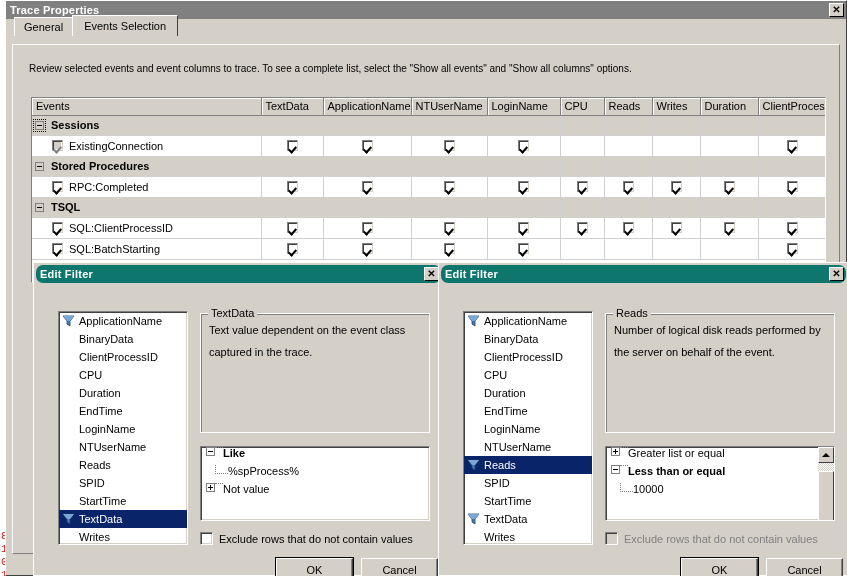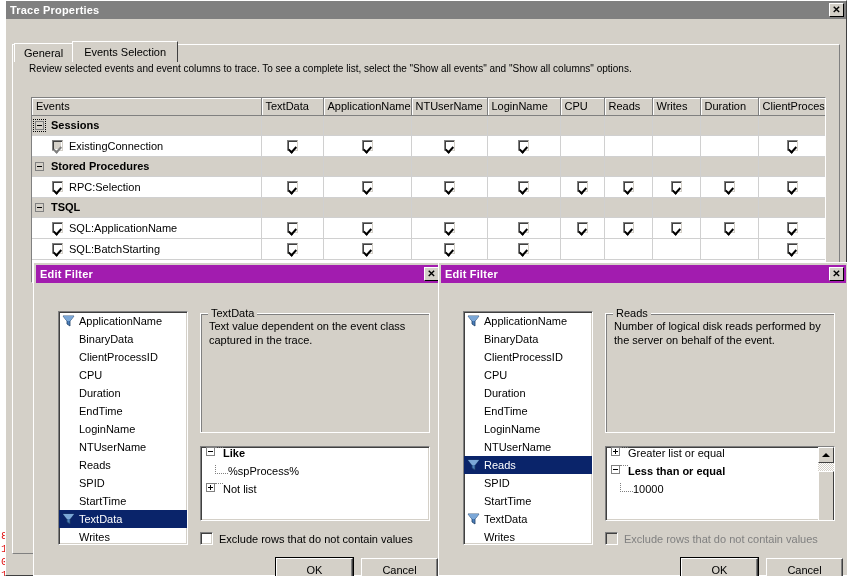--- a/index.html
+++ b/index.html
@@ -30,34 +30,34 @@
     background: #d4d0c8;
     border: 1px solid #ffffff;
     border-right-color: #404040; border-bottom-color: #404040;
   }
   .titlebar {
     height: 18px; display: flex; align-items: center;
     padding: 0 2px 0 4px;
     color: #ffffff; font-weight: bold; font-size: 11px;
   }
   .titlebar.inactive { background: #808080; }
-  .titlebar.active { background: #a21caf; }
+  .titlebar.active { background: #0f766e; border-radius: 7px; }
   .titlebar .t-title { flex: 1; letter-spacing: .2px; }
   .tb-btn {
     width: 15px; height: 14px; background: #d4d0c8;
     border: 1px solid #ffffff;
     border-right-color: #000; border-bottom-color: #000;
     display: flex; align-items: center; justify-content: center;
     color: #000; font-size: 10px; font-weight: bold;
     font-family: "Liberation Sans", sans-serif;
     line-height: 1; cursor: default;
   }
 
   
-  .tabstrip { position: absolute; left: 8px; top: 40px; height: 21px; display: flex; align-items: flex-end; }
+  .tabstrip { position: absolute; left: 8px; top: 14px; height: 21px; display: flex; align-items: flex-end; }
   .tab {
     height: 19px; padding: 0 9px; background: #d4d0c8;
     border: 1px solid #ffffff; border-bottom: none;
     border-right-color: #808080;
     display: flex; align-items: center; font-size: 11px; color: #000;
     margin-right: -1px;
   }
   .tab.selected {
     height: 21px; background: #d4d0c8; z-index: 3; position: relative;
     border: 1px solid #ffffff; border-right-color: #404040; border-bottom: none;
@@ -142,21 +142,21 @@
   .funnel-spacer { width: 15px; flex: none; }
 
   .groupbox {
     position: absolute; border: 1px solid #ffffff;
     box-shadow: inset 1px 1px 0 #808080;
   }
   .gb-title {
     position: absolute; top: -7px; left: 7px; background: #d4d0c8;
     padding: 0 3px; font-size: 11px; color: #000;
   }
-  .gb-text { padding: 5px 8px; font-size: 11px; color: #000; line-height: 14px; }
+  .gb-text { padding: 5px 8px; font-size: 11px; color: #000; line-height: 22px; }
 
   .treebox {
     position: absolute; background: #ffffff;
     border: 1px solid #808080; border-right-color: #ffffff; border-bottom-color: #ffffff;
     box-shadow: inset 1px 1px 0 #404040, inset -1px -1px 0 #d4d0c8;
     overflow: hidden;
   }
   .tnode { height: 18px; display: flex; align-items: flex-start; font-size: 11px; color: #000; position: relative; }
   .tnode.bold { font-weight: bold; }
   .tbox {
@@ -332,21 +332,21 @@
               <td></td>
               <td></td>
               <td></td>
               <td></td>
               <td></td>
             </tr>
             <tr class="">
               <td class="ev-cell">
                 <div class="ev-inner">
                   <span class="cb ev-cb checked"></span>
-                  <span class="ev-name">RPC:Selection</span>
+                  <span class="ev-name">RPC:Completed</span>
                 </div>
               </td>
               <td>
                 <div class="cell-cb">
                   <span class="cb checked"></span>
                 </div>
               </td>
               <td>
                 <div class="cell-cb">
                   <span class="cb checked"></span>
@@ -402,21 +402,21 @@
               <td></td>
               <td></td>
               <td></td>
               <td></td>
               <td></td>
             </tr>
             <tr class="">
               <td class="ev-cell">
                 <div class="ev-inner">
                   <span class="cb ev-cb checked"></span>
-                  <span class="ev-name">SQL:ApplicationName</span>
+                  <span class="ev-name">SQL:ClientProcessID</span>
                 </div>
               </td>
               <td>
                 <div class="cell-cb">
                   <span class="cb checked"></span>
                 </div>
               </td>
               <td>
                 <div class="cell-cb">
                   <span class="cb checked"></span>
@@ -582,21 +582,21 @@
                 <span>Like</span>
               </div>
               <div class="tnode">
                 <span class="tleaf-indent"></span>
                 <span class="tleaf-elbow"></span>
                 <span>%spProcess%</span>
               </div>
               <div class="tnode">
                 <span class="tbox plus"></span>
                 <span class="tdash"></span>
-                <span>Not list</span>
+                <span>Not value</span>
               </div>
             </div>
         </div>
 
         <div class="chk-row" style="left:164px; top:249px;">
           <span class="chk-box"></span>
           <span>Exclude rows that do not contain values</span>
         </div>
 
         <div class="btn default" style="left:240px; top:275px; width:77px;">OK</div>

